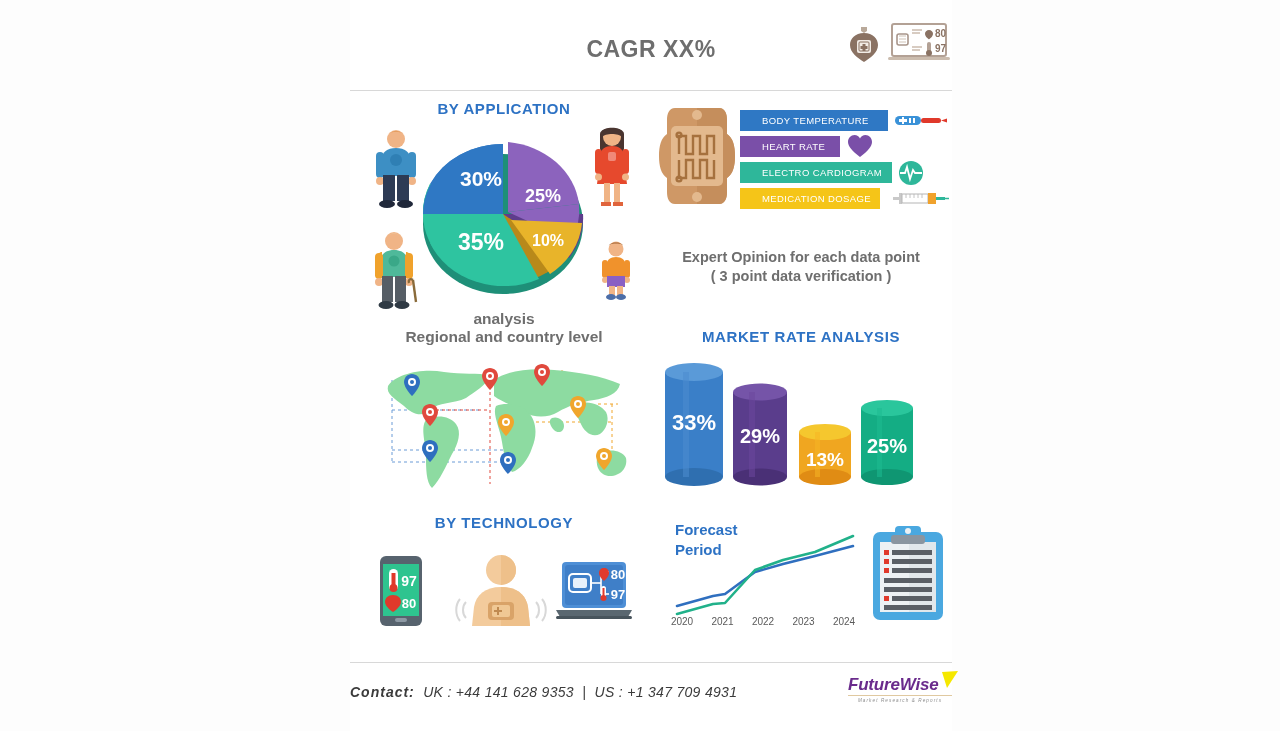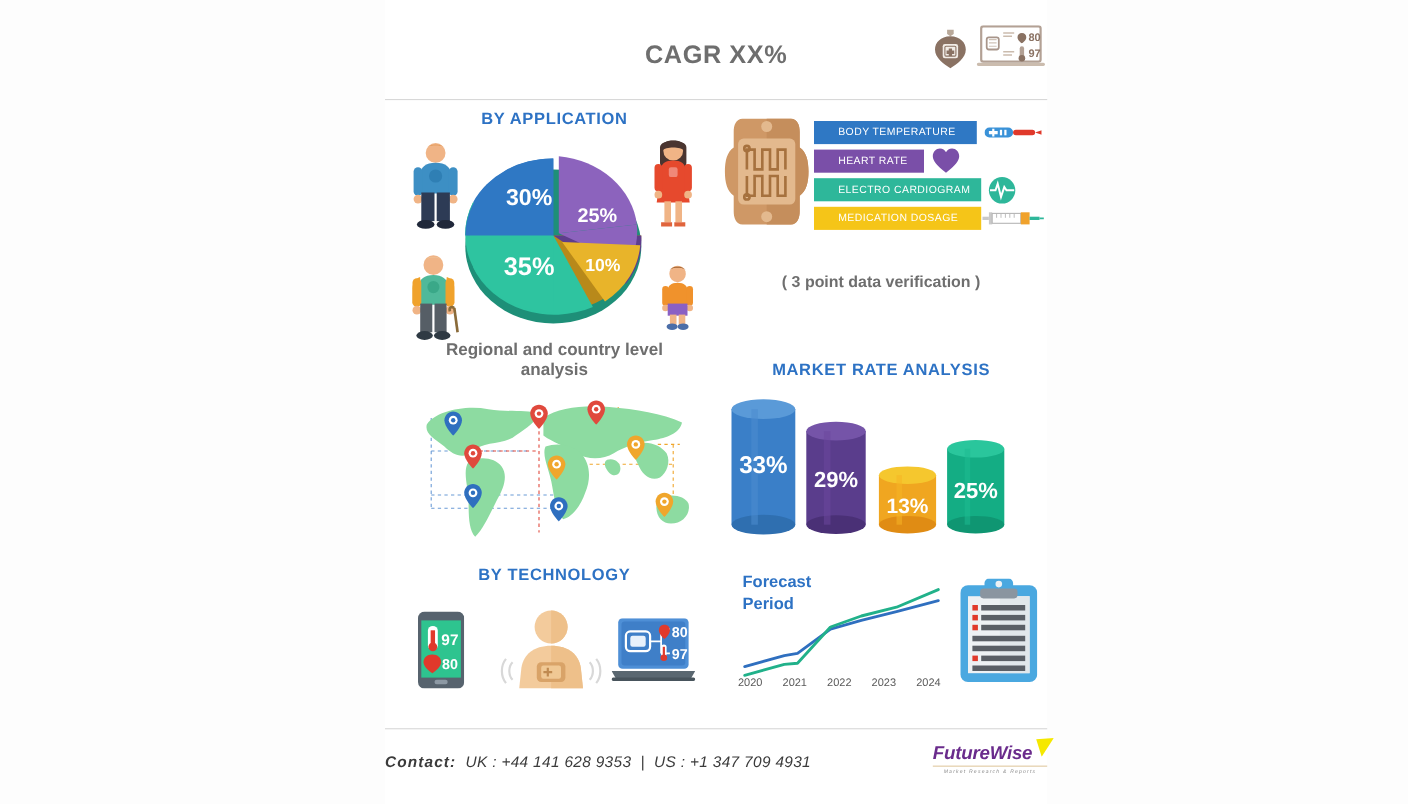--- a/index.html
+++ b/index.html
@@ -66,21 +66,21 @@
     position: absolute; height: 21px;
     display: flex; align-items: center;
     padding-left: 22px;
     color: #ffffff; font-size: 9.5px; letter-spacing: 0.4px;
     font-family: "Liberation Sans", sans-serif;
     white-space: nowrap;
   }
   .lab.body { background: #2f78c4; top: 10px; left: 85px; width: 148px; }
   .lab.heart { background: #7a4fa8; top: 36px; left: 85px; width: 100px; }
   .lab.ecg { background: #2eb79a; top: 62px; left: 85px; width: 152px; }
-  .lab.med { background: #f5c518; top: 88px; left: 85px; width: 152px; color:#fff; }
+  .lab.med { background: #f5c518; top: 88px; left: 85px; width: 140px; color:#fff; }
 
   .expert-text {
     position: absolute; left: 0; top: 148px; width: 292px;
     text-align: center; color: #6e6e6e;
     font-size: 14.5px; font-weight: bold; line-height: 19px;
   }
 
   
   #cell-map { left: 14px; top: 232px; width: 280px; height: 200px; }
   #map-holder { position: absolute; left: 18px; top: 52px; width: 246px; height: 138px; }
@@ -327,28 +327,29 @@
           <rect x="6" y="3" width="3" height="11" fill="#c9c9c9"></rect>
           <rect x="9" y="4" width="26" height="9" fill="#ffffff" stroke="#b5b5b5" stroke-width="1"></rect>
           <path d="M13 4 v4 M17 4 v4 M21 4 v4 M25 4 v4 M29 4 v4" stroke="#b5b5b5" stroke-width="0.8"></path>
           <rect x="35" y="3" width="8" height="11" fill="#f0a22c"></rect>
           <rect x="43" y="7" width="9" height="3" fill="#2eb79a"></rect>
           <path d="M52 8.5 l4 0" stroke="#2eb79a" stroke-width="1.5"></path>
         </svg>
       </span>
 
       <div class="expert-text">
+        <div>Expert Opinion for each data point</div>
         <div>( 3 point data verification )</div>
       </div>
     </div>
 
     <div class="cell" id="cell-map">
       <div class="sec-title grey" style="line-height:18px;">
+        <div>analysis</div>
         <div>Regional and country level</div>
-        <div>analysis</div>
       </div>
 
       <div id="map-holder">
         <svg width="246" height="138" viewBox="0 0 246 138">
 
           <g stroke-dasharray="3 3" stroke-width="1" fill="none">
             <path d="M10 18 L10 100 M10 48 L100 48" stroke="#6b9bd6"></path>
             <path d="M10 88 L130 88 M10 100 L130 100" stroke="#6b9bd6"></path>
             <path d="M48 48 L108 48 M108 12 L108 122" stroke="#e0493d"></path>
             <path d="M180 8 L180 44 M148 60 L230 60" stroke="#f0a62c"></path>

